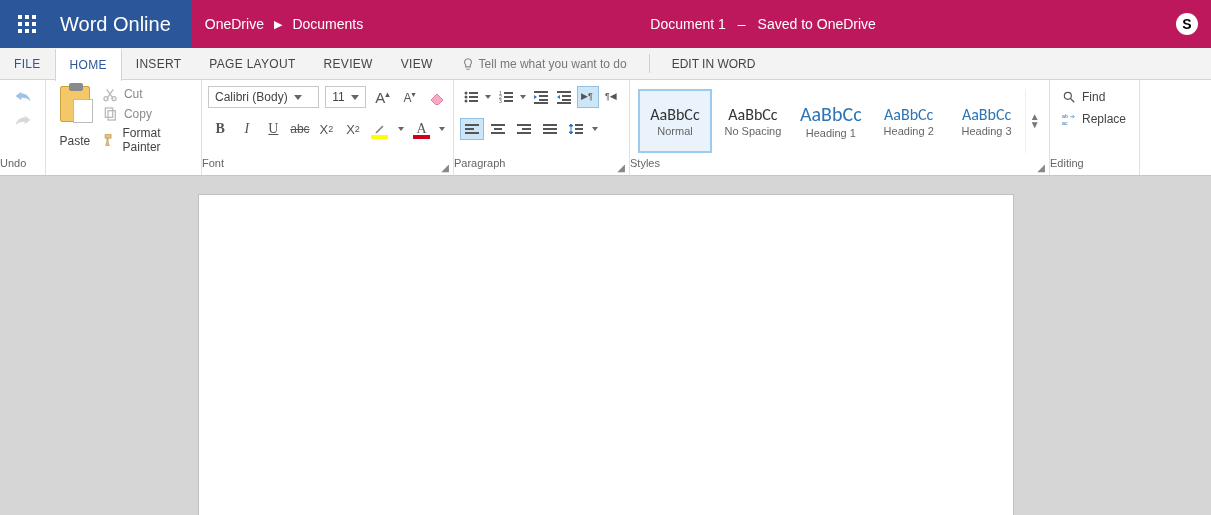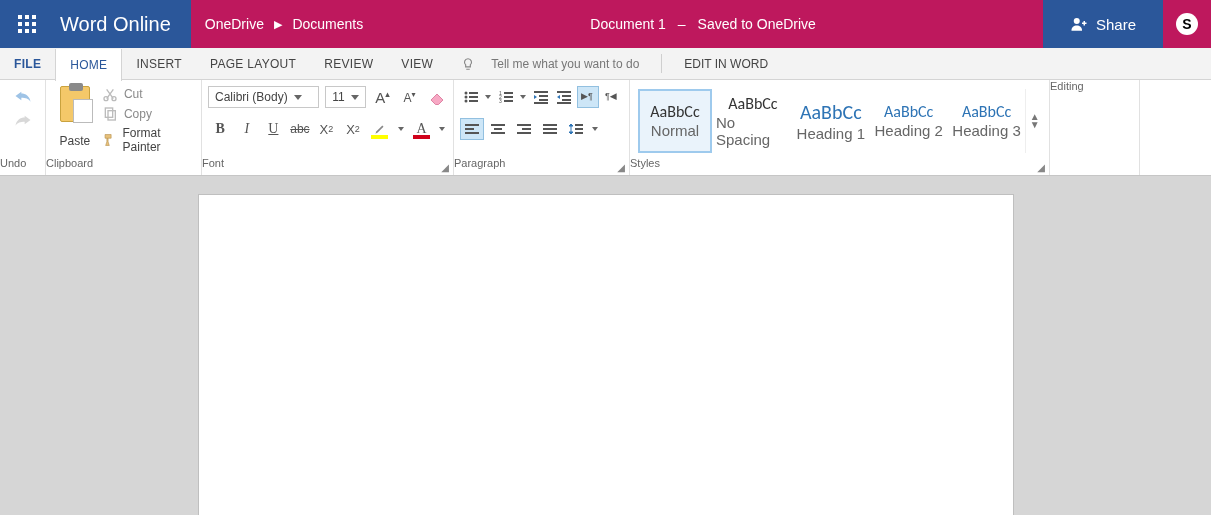--- a/index.html
+++ b/index.html
@@ -14,23 +14,23 @@
   .breadcrumb { display:flex; align-items:center; padding-left:14px; gap:10px; font-size:14px; }
   .breadcrumb .sep { font-size:11px; }
   .doc-title-block { flex:1; display:flex; align-items:center; justify-content:center; gap:12px; font-size:14px; }
   .share-btn { width:120px; background:#2b579a; display:flex; align-items:center; justify-content:center; gap:8px; font-size:15px; cursor:pointer; }
   .skype-cell { width:48px; display:flex; align-items:center; justify-content:center; font-size:20px; font-weight:bold; cursor:pointer; }
   .skype-circle { width:22px; height:22px; border-radius:50%; background:#fff; color:#000; display:flex; align-items:center; justify-content:center; font-size:14px; font-weight:bold; }
 
   
   .tabstrip { height:32px; background:#f3f3f3; border-bottom:1px solid #d4d4d4; display:flex; align-items:stretch; font-size:12px; color:#444; }
   .tab { padding:0 14px; display:flex; align-items:center; cursor:pointer; text-transform:uppercase; letter-spacing:0.3px; }
-  .tab.file { color:#2b579a; font-weight:700; }
+  .tab.file { color:#2b579a; font-weight:400; }
   .tab.active { background:#fff; color:#2b579a; border-left:1px solid #d4d4d4; border-right:1px solid #d4d4d4; position:relative; top:1px; height:32px; }
-  .tellme { display:flex; align-items:center; gap:16px; color:#777; padding:0 14px; font-size:12px; cursor:text; text-transform:none; letter-spacing:0; }
+  .tellme { display:flex; align-items:center; gap:4px; color:#777; padding:0 14px; font-size:12px; cursor:text; text-transform:none; letter-spacing:0; }
   .tabsep { width:1px; background:#cfcfcf; margin:6px 8px; }
   .editinword { padding:0 14px; display:flex; align-items:center; cursor:pointer; }
 
   
   .ribbon { height:96px; background:#fff; border-bottom:1px solid #c6c6c6; display:flex; }
   .group { border-right:1px solid #e1e1e1; display:flex; flex-direction:column; }
   .group-body { flex:1; display:flex; align-items:flex-start; padding:4px 6px 0 6px; }
   .group-label { height:18px; font-size:11px; color:#666; text-align:left; position:relative; }
   .dlg-launch { position:absolute; right:4px; bottom:2px; font-size:10px; color:#888; cursor:pointer; }
 
@@ -83,21 +83,21 @@
   .pbtn svg { width:16px; height:16px; }
 
   
   .g-styles { width:420px; }
   .styles-body { display:flex; align-items:center; height:100%; }
   .style-card { width:76px; height:64px; margin:0 2px; display:flex; flex-direction:column; align-items:center; justify-content:center; cursor:pointer; background:#fff; }
   .style-card.selected { border:2px solid #9ecaed; background:#eaf3fb; }
   .style-prev { font-family:Calibri, Arial, sans-serif; font-size:16px; color:#333; }
   .style-prev.h { color:#2e74b5; }
   .style-prev.h1 { font-size:20px; }
-  .style-name { font-size:15px; color:#666; margin-top:1px; }
+  .style-name { font-size:11px; color:#666; margin-top:1px; }
   .styles-more { width:18px; height:64px; display:flex; flex-direction:column; align-items:center; justify-content:center; gap:2px; cursor:pointer; color:#777; border-left:1px solid #eee; }
   .styles-more span { line-height:0.6; font-size:10px; }
 
   
   .g-edit { width:90px; }
   .edit-rows { display:flex; flex-direction:column; gap:8px; padding-top:6px; padding-left:6px; font-size:12px; color:#444; }
   .edit-row { display:flex; align-items:center; gap:6px; cursor:pointer; }
 
   
   .canvas-wrap { width:1211px; height:calc(515px - 48px - 32px - 96px); background:#d6d6d6; display:flex; justify-content:center; padding-top:18px; }
@@ -125,28 +125,20 @@
   <div class="brand-cell">Word Online</div>
   <div class="breadcrumb">
     <span>OneDrive</span>
     <span class="sep">▶</span>
     <span>Documents</span>
   </div>
   <div class="doc-title-block">
     <span>Document 1</span>
     <span>–</span>
     <span>Saved to OneDrive</span>
-  </div>
-  <div class="share-btn">
-    <svg width="18" height="18" viewBox="0 0 24 24" fill="#fff">
-      <circle cx="9" cy="8" r="4"></circle>
-        <path d="M2 20c0-3.3 3.1-6 7-6s7 2.7 7 6v1H2z"></path>
-        <path d="M19 8v3m0 0v3m0-3h3m-3 0h-3" stroke="#fff" stroke-width="2" fill="none"></path>
-    </svg>
-    <span>Share</span>
   </div>
   <div class="skype-cell">
     <div class="skype-circle">S</div>
   </div>
 </div>
 
 <div class="tabstrip">
   <div class="tab file">FILE</div>
   <div class="tab active">HOME</div>
   <div class="tab">INSERT</div>
@@ -204,21 +196,20 @@
           <span>Copy</span>
         </div>
         <div class="clip-row" style="color:#444;">
           <svg viewBox="0 0 24 24">
               <path d="M5 3h10v6H5zM8 9v6l-2 6h6l-2-6V9" fill="#e8c17a" stroke="#b4904d"></path>
             </svg>
           <span>Format Painter</span>
         </div>
       </div>
     </div>
-    <div class="group-label">Clipboard</div>
   </div>
 
   <div class="group g-font">
     <div class="group-body">
       <div class="font-rows">
         <div class="font-row1">
           <div class="dd fontname">Calibri (Body)</div>
           <div class="dd fontsize">11</div>
           <div class="smbtn">
               <span style="font-size:15px;">A<span style="font-size:9px;vertical-align:super;">▴</span></span>
@@ -385,20 +376,39 @@
         <span>▼</span>
       </div>
     </div>
     <div class="group-label">
       <span>Styles</span>
       <span class="dlg-launch">◢</span>
     </div>
   </div>
 
   <div class="group g-edit">
+    <div class="group-body">
+      <div class="edit-rows">
+        <div class="edit-row">
+          <svg width="14" height="14" viewBox="0 0 24 24" fill="none" stroke="#555" stroke-width="2">
+              <circle cx="10" cy="10" r="6"></circle>
+              <path d="M15 15l6 6"></path>
+            </svg>
+          <span>Find</span>
+        </div>
+        <div class="edit-row">
+          <svg width="14" height="14" viewBox="0 0 24 24">
+              <text x="0" y="10" font-size="9" fill="#2e74b5">ab</text>
+              <text x="0" y="22" font-size="9" fill="#2e74b5">ac</text>
+              <path d="M18 5l3 3-3 3M21 8H14" stroke="#2e74b5" fill="none"></path>
+            </svg>
+          <span>Replace</span>
+        </div>
+      </div>
+    </div>
     <div class="group-label">Editing</div>
   </div>
 
 </div>
 
 <div class="canvas-wrap">
   <div class="page"></div>
 </div>
 
 </body></html>

